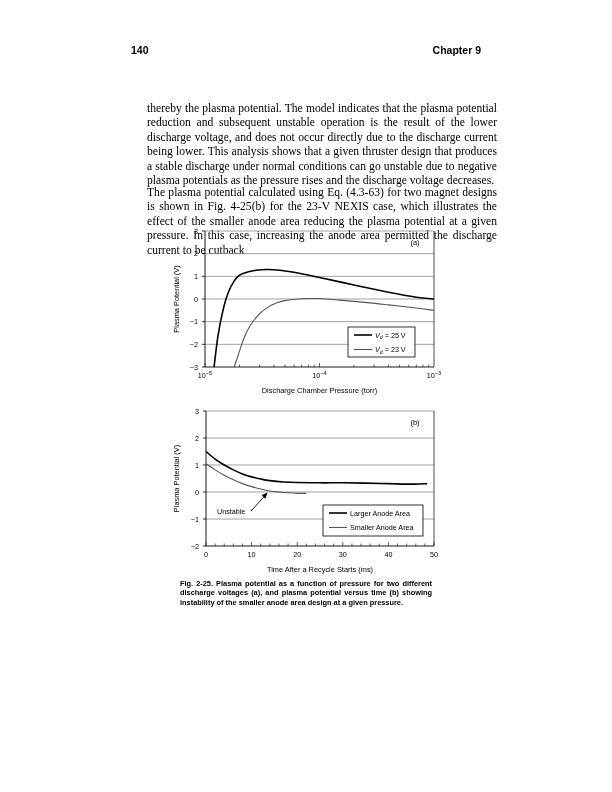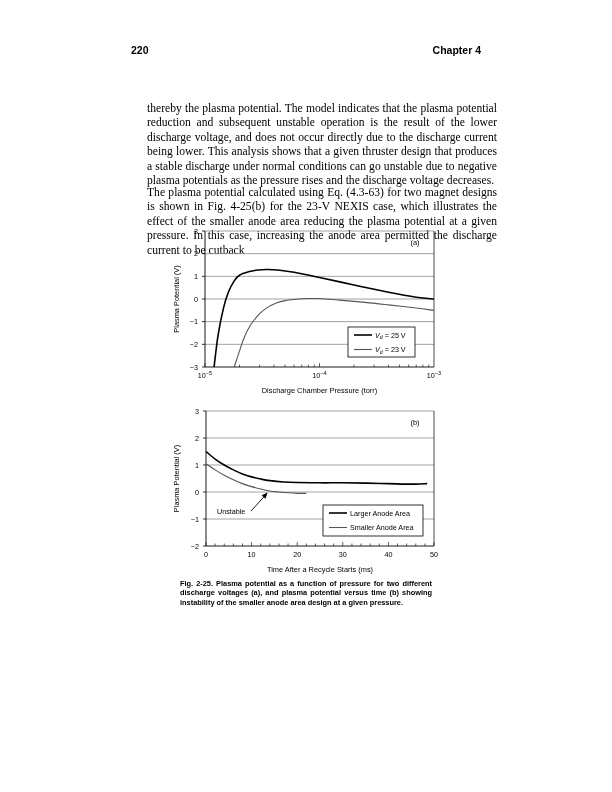--- a/index.html
+++ b/index.html
@@ -10,22 +10,22 @@
   .para { position: absolute; left: 131px; width: 350px; font-family: "Liberation Serif", serif; font-size: 11.6px; line-height: 14.4px; text-align: justify; margin: 16px; }
   .p1 { top: 86px; }
   .p2 { top: 170px; }
   svg.chart { position: absolute; left: 0; top: 0; }
   .caption { position: absolute; left: 180px; top: 579px; width: 252px; font-family: "Liberation Sans", sans-serif; font-weight: bold; font-size: 7.4px; line-height: 9.4px; text-align: justify; margin: 0; }
 </style>
 </head>
 <body>
 
 <div>
-  <span class="hdr hdr-left">220</span>
-  <span class="hdr hdr-right">Chapter 4</span>
+  <span class="hdr hdr-left">140</span>
+  <span class="hdr hdr-right">Chapter 9</span>
 </div>
 
 <p class="para p1">thereby the plasma potential. The model indicates that the plasma potential reduction and subsequent unstable operation is the result of the lower discharge voltage, and does not occur directly due to the discharge current being lower. This analysis shows that a given thruster design that produces a stable discharge under normal conditions can go unstable due to negative plasma potentials as the pressure rises and the discharge voltage decreases.</p>
 <p class="para p2">The plasma potential calculated using Eq. (4.3-63) for two magnet designs is shown in Fig. 4-25(b) for the 23-V NEXIS case, which illustrates the effect of the smaller anode area reducing the plasma potential at a given pressure. In this case, increasing the anode area permitted the discharge current to be cutback</p>
 
 <svg class="chart" width="612" height="792" viewBox="0 0 612 792" xmlns="http://www.w3.org/2000/svg">
   <g id="chart-a">
       <line x1="205" x2="434" y1="231" y2="231" stroke="#8a8a8a" stroke-width="0.8"></line>
       <line x1="202" x2="205" y1="231" y2="231" stroke="#000" stroke-width="0.8"></line>
       <text x="198" y="233.8" text-anchor="end" font-size="7.2" font-family="&quot;Liberation Sans&quot;, sans-serif">3</text>

